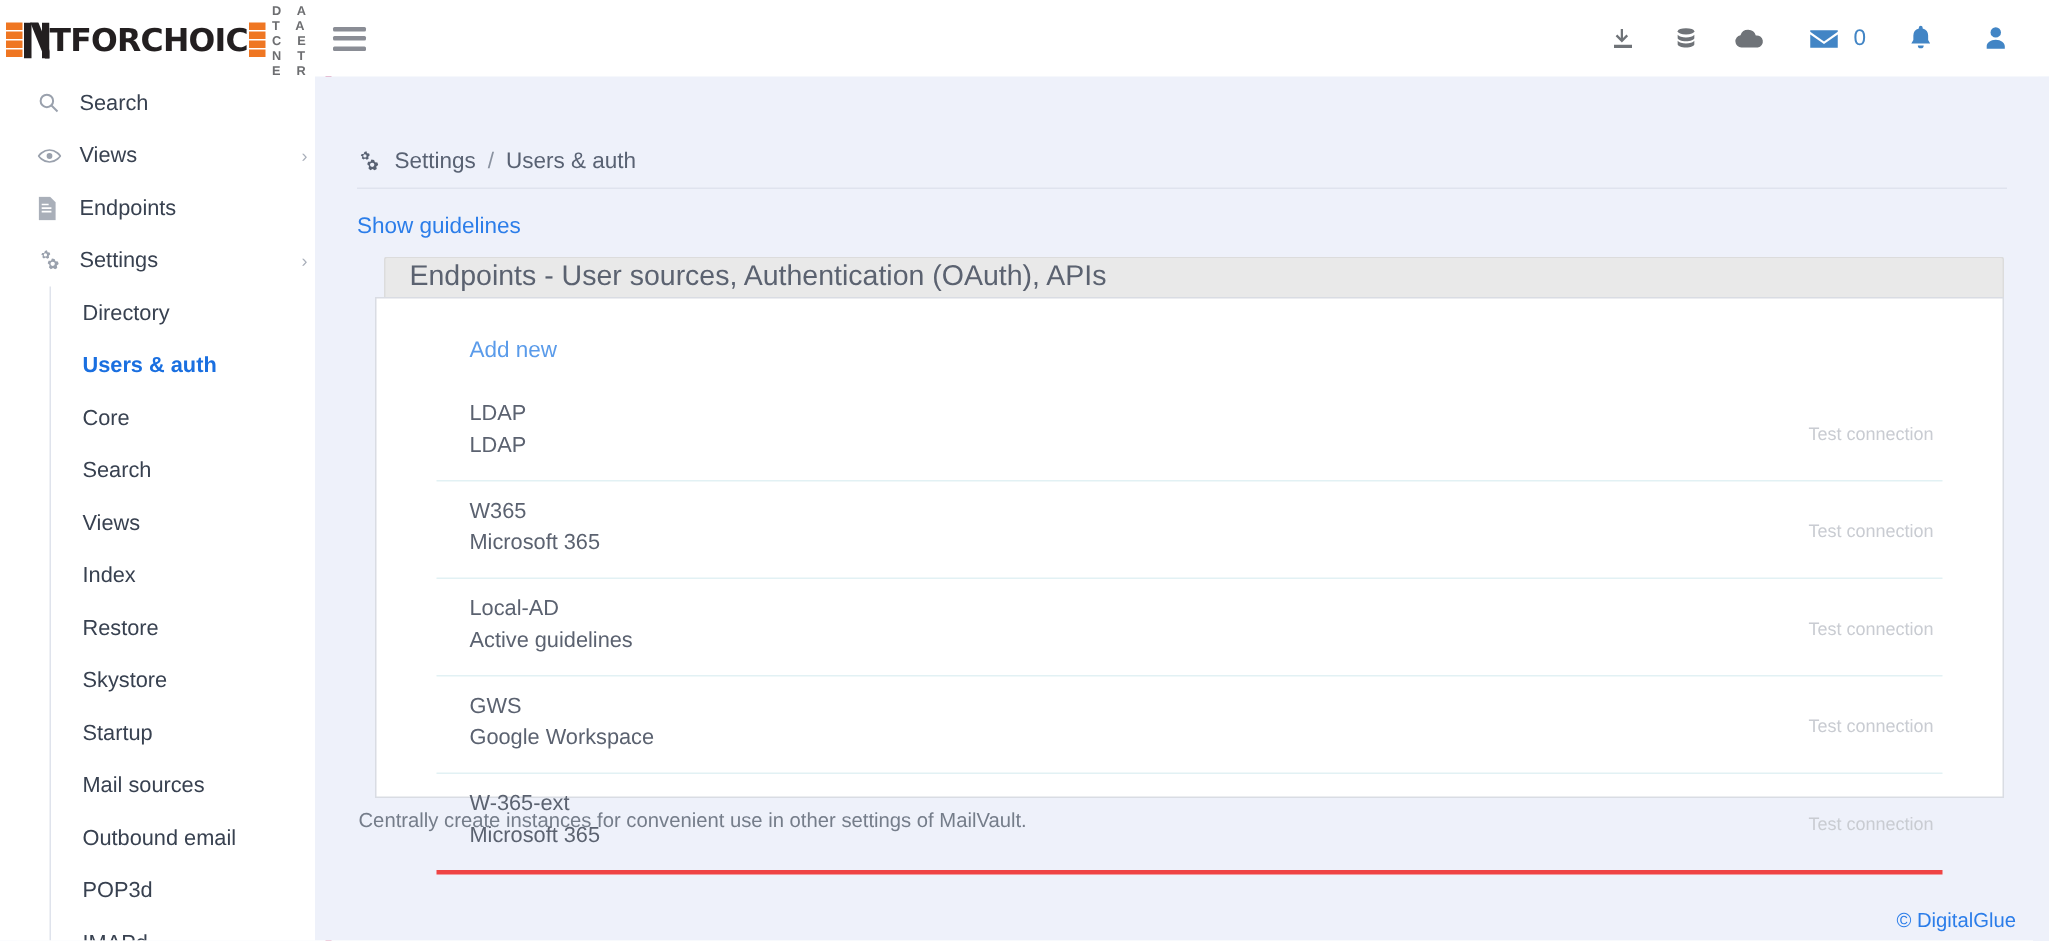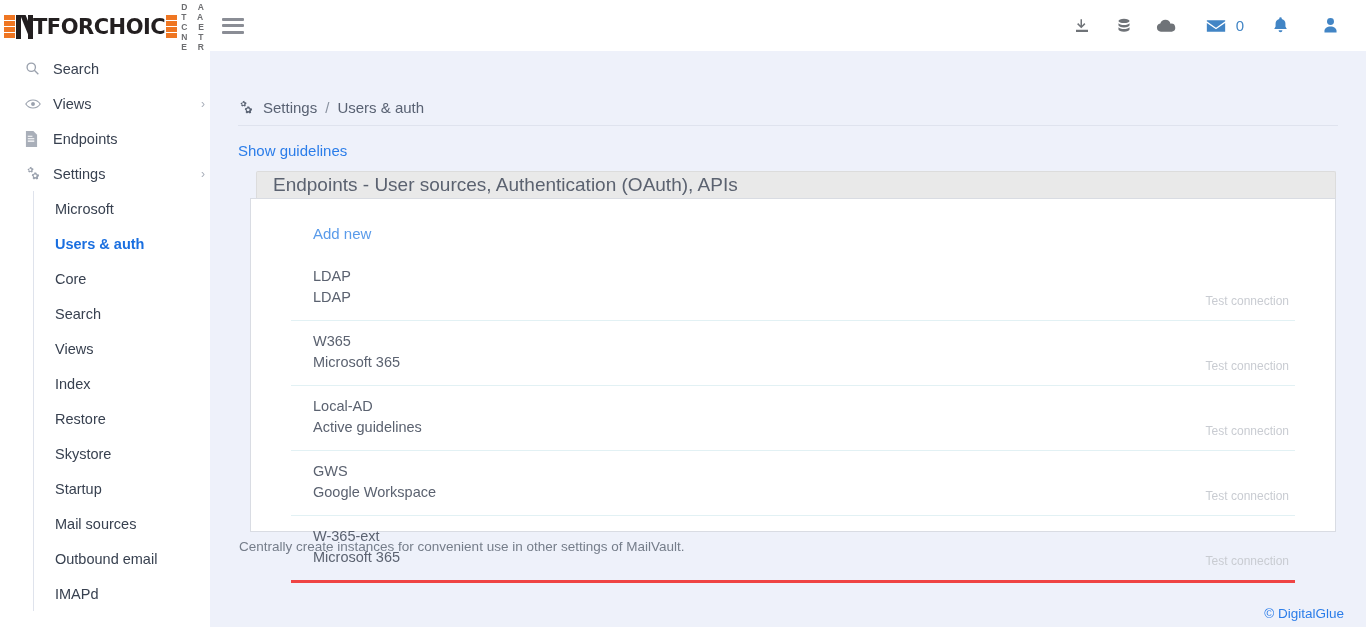--- a/index.html
+++ b/index.html
@@ -125,21 +125,21 @@
   .card {
     margin: 0 30px 0 40px; background: #ffffff; border: 1px solid #d9dce3;
     height: 334px; padding: 0 40px;
   }
   .add-new {
     color: #5a9bea; font-size: 15px; padding: 26px 0 14px 22px; cursor: pointer;
     display: inline-block;
   }
   .rows { padding: 0 0 0 0; }
   .row {
-    display: flex; justify-content: space-between; align-items: flex-end;
+    display: flex; justify-content: space-between; align-items: center;
     padding: 10px 0 12px 22px; border-bottom: 1px solid #e2f1f4;
     cursor: pointer;
   }
   .row:last-child { border-bottom: 3px solid #ef4444; }
   .row-name { font-size: 14.5px; color: #5b6270; line-height: 21px; }
   .row-type { font-size: 14.5px; color: #5b6270; line-height: 21px; }
   .row-action {
     font-size: 12px; color: #c9ccd2; padding-top: 3px; padding-right: 6px;
     white-space: nowrap; cursor: pointer;
   }
@@ -278,21 +278,21 @@
             <path d="M13.4 7.4l.7 1.8 1.9.2.6 1.9-1.5 1.3.4 1.9-1.7 1-1.6-1.1-1.7 1-1.5-1.3.5-1.9L8 10.8l.7-1.9 1.9-.1.7-1.8z"></path>
             <circle cx="11.9" cy="11.2" r="1.7" fill="#ffffff"></circle>
           </svg>
         </span>
         <span class="side-label">Settings</span>
         <span class="side-chev">›</span>
       </div>
 
       <div class="side-sub-wrap">
         <div class="side-sub">
-            <span>Microsoft</span>
+            <span>Directory</span>
           </div>
         <div class="side-sub active">
             <span>Users &amp; auth</span>
           </div>
         <div class="side-sub">
             <span>Core</span>
           </div>
         <div class="side-sub">
             <span>Search</span>
           </div>
@@ -309,20 +309,23 @@
             <span>Skystore</span>
           </div>
         <div class="side-sub">
             <span>Startup</span>
           </div>
         <div class="side-sub">
             <span>Mail sources</span>
           </div>
         <div class="side-sub">
             <span>Outbound email</span>
+          </div>
+        <div class="side-sub">
+            <span>POP3d</span>
           </div>
         <div class="side-sub">
             <span>IMAPd</span>
           </div>
       </div>
     </div>
   </div>
 
   <div class="side-track">
     <div class="side-thumb"></div>

